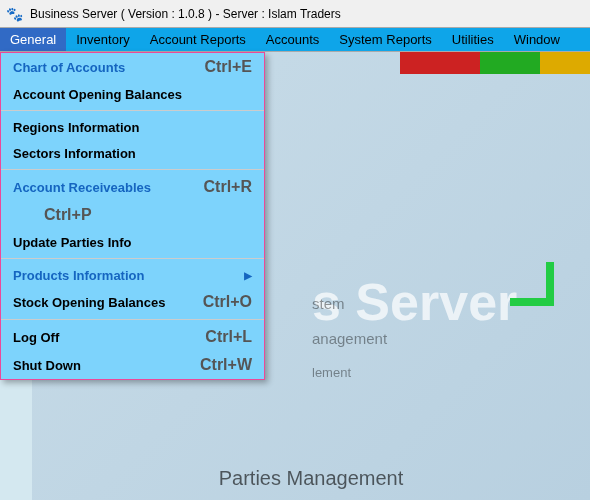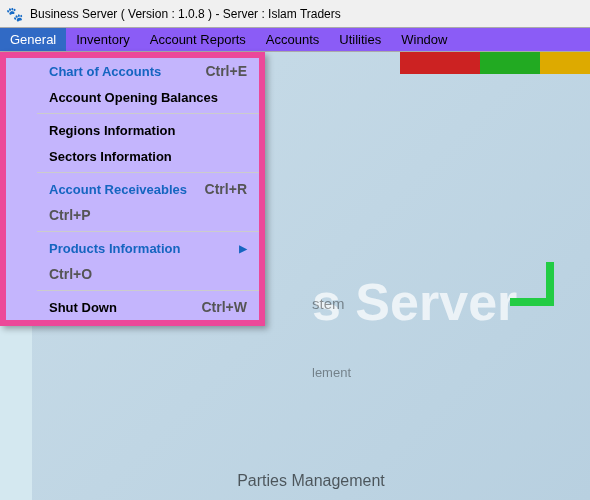--- a/index.html
+++ b/index.html
@@ -29,21 +29,21 @@
       height: 18px;
       margin-right: 6px;
       display: flex;
       align-items: center;
       justify-content: center;
       font-size: 14px;
     }
 
     
     .menu-bar {
-      background: #8b5cf6;
+      background: #0ea5e9;
       height: 24px;
       display: flex;
       align-items: center;
       border-bottom: 1px solid #aaa;
       position: relative;
       z-index: 100;
     }
     .menu-item {
       padding: 2px 10px;
       cursor: pointer;
@@ -57,44 +57,44 @@
       background: #316ac5;
       color: white;
     }
 
     
     .dropdown {
       position: absolute;
       top: 52px;
       left: 0;
       width: 265px;
-      background: #c4b5fd;
-      border: 6px solid #ec4899;
+      background: #7dd3fc;
+      border: 1px solid #ec4899;
       box-shadow: 3px 3px 6px rgba(0,0,0,0.3);
       z-index: 200;
-      padding-left: 31px;
     }
     .dropdown-item {
       display: flex;
       align-items: center;
       justify-content: space-between;
       padding: 5px 12px;
       cursor: pointer;
       font-size: 13px;
       color: #000;
       min-height: 26px;
       font-weight: bold;
     }
     .dropdown-item.highlighted {
       color: #1565C0;
       font-weight: bold;
     }
     .dropdown-item .shortcut {
       color: #555;
-      font-size: 14px;
+      font-size: 16px;
+      margin-left: 31px;
     }
     .dropdown-item .arrow {
       font-size: 10px;
     }
     .dropdown-divider {
       height: 1px;
       background: #ccc;
       margin: 3px 0;
     }
 
@@ -152,37 +152,38 @@
       font-size: 14px;
       color: rgba(0,0,0,0.5);
     }
 
     
     .parties-mgmt {
       position: absolute;
       bottom: 10px;
       left: 50%;
       transform: translateX(-50%);
-      font-size: 16px;
+      font-size: 20px;
       color: rgba(0,0,0,0.6);
     }
   </style>
 </head>
 <body>
 
 <div class="title-bar">
   <span class="title-bar-icon">🐾</span>
   <span>Business Server ( Version : 1.0.8 )  - Server : Islam Traders</span>
 </div>
 
 <div class="menu-bar">
   <div class="menu-item active">General</div>
   <div class="menu-item">Inventory</div>
   <div class="menu-item">Account Reports</div>
   <div class="menu-item">Accounts</div>
+  <div class="menu-item">System Reports</div>
   <div class="menu-item">Utilities</div>
   <div class="menu-item">Window</div>
 </div>
 
 <div class="main-content">
 
   <div class="color-bars">
     <div class="bar-red"></div>
     <div class="bar-green"></div>
     <div class="bar-yellow"></div>
@@ -190,20 +191,21 @@
 
   <div class="server-text">s Server</div>
 
   <div class="green-arrow">
     <svg width="60" height="60" viewBox="0 0 60 60">
       <polyline points="50,10 50,50 10,50" fill="none" stroke="#22cc44" stroke-width="8" stroke-linejoin="miter"></polyline>
     </svg>
   </div>
 
   <div class="bg-text-item" style="top:243px; left:280px; font-size:15px; color:rgba(0,0,0,0.4)">stem</div>
+  <div class="bg-text-item" style="top:278px; left:280px; font-size:15px; color:rgba(0,0,0,0.4)">anagement</div>
   <div class="bg-text-item" style="top:313px; left:280px; font-size:13px; color:rgba(0,0,0,0.4)">lement</div>
 
   <div class="parties-mgmt">Parties Management</div>
 </div>
 
 <div class="dropdown">
 
   <div class="dropdown-item highlighted">
     <span>Chart of Accounts</span>
     <span class="shortcut">Ctrl+E</span>
@@ -224,31 +226,39 @@
 
   <div class="dropdown-divider"></div>
 
   <div class="dropdown-item highlighted">
     <span>Account Receiveables</span>
     <span class="shortcut">Ctrl+R</span>
   </div>
   <div class="dropdown-item highlighted">
     <span class="shortcut">Ctrl+P</span>
   </div>
+  <div class="dropdown-item">
+    <span>Update Parties Info</span>
+  </div>
 
   <div class="dropdown-divider"></div>
 
   <div class="dropdown-item highlighted">
     <span>Products Information</span>
     <span class="arrow">▶</span>
   </div>
   <div class="dropdown-item">
+    <span>Stock Opening Balances</span>
     <span class="shortcut">Ctrl+O</span>
   </div>
 
   <div class="dropdown-divider"></div>
 
+  <div class="dropdown-item">
+    <span>Log Off</span>
+    <span class="shortcut">Ctrl+L</span>
+  </div>
   <div class="dropdown-item">
     <span>Shut Down</span>
     <span class="shortcut">Ctrl+W</span>
   </div>
 
 </div>
 
 </body></html>

